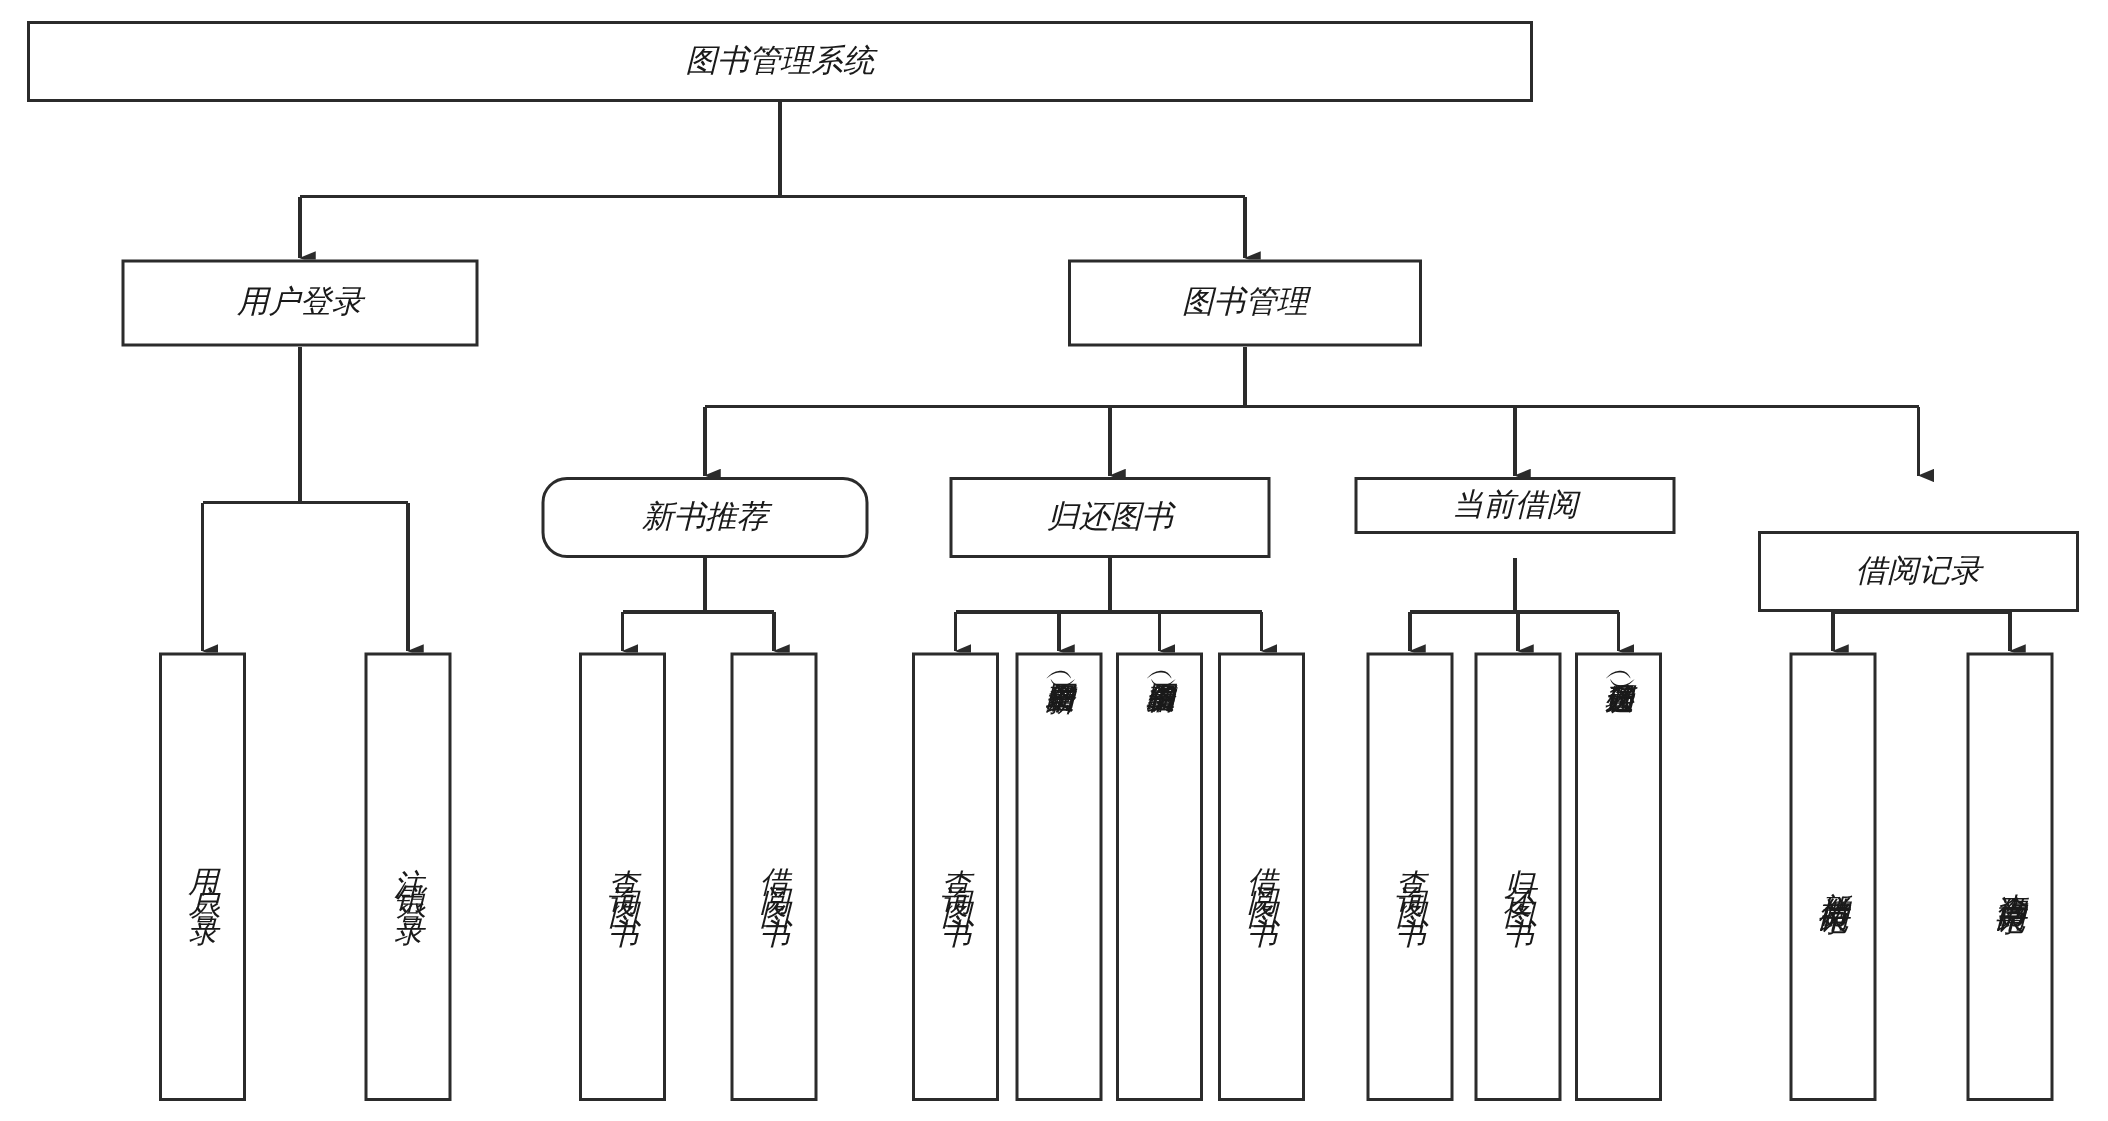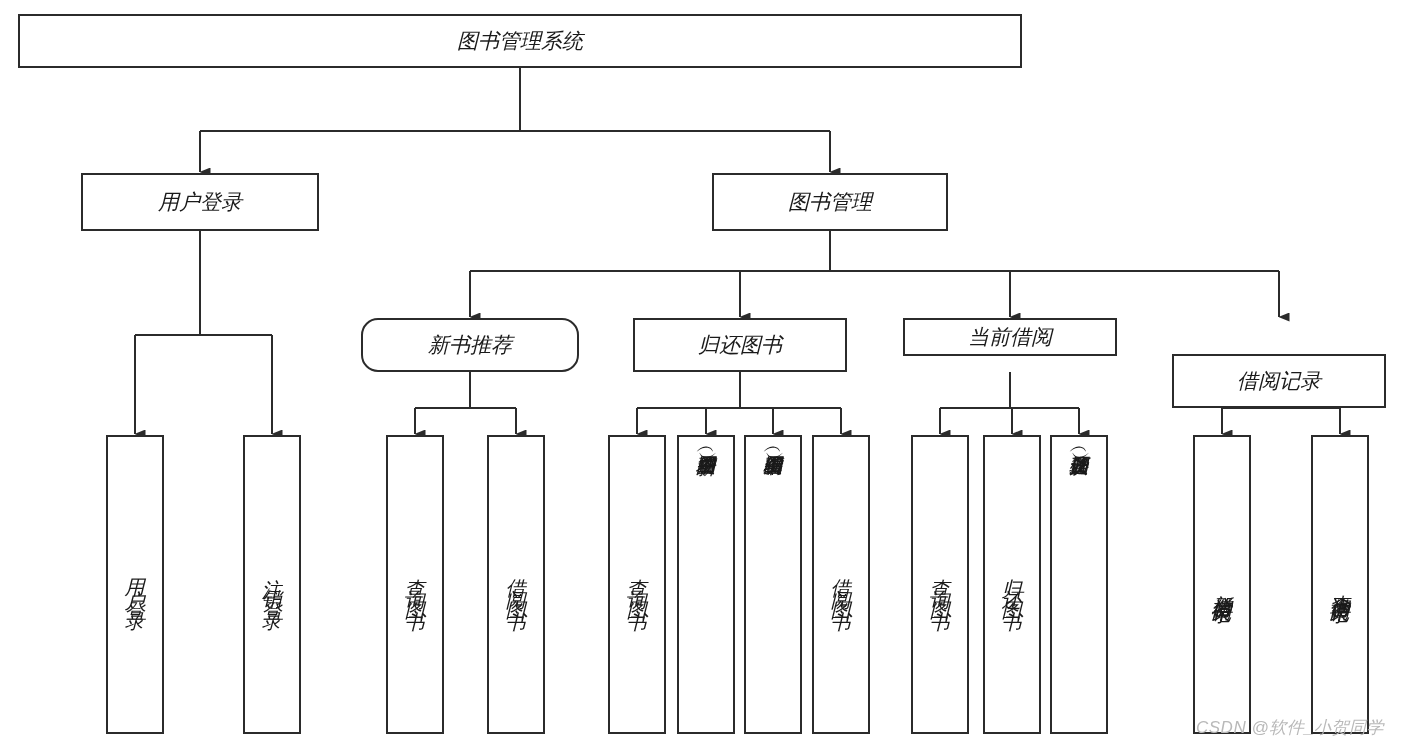--- a/index.html
+++ b/index.html
@@ -178,14 +178,13 @@
       <div class="node-box vertical tight align-top" style="left: 1050px; top: 435px; width: 58px; height: 299px;">
         <span class="node-label">确认归还（管理员）</span>
       </div>
       <div class="node-box vertical" style="left: 1193px; top: 435px; width: 58px; height: 299px;">
         <span class="node-label">新增借阅记录</span>
       </div>
       <div class="node-box vertical" style="left: 1311px; top: 435px; width: 58px; height: 299px;">
         <span class="node-label">查询借阅记录</span>
       </div>
     </div>
-  <div class="watermark" style="left: 1196px; top: 716px; color: rgb(185, 185, 185);">CSDN @软件_小贺同学</div>
 </div>
 
 </body></html>

